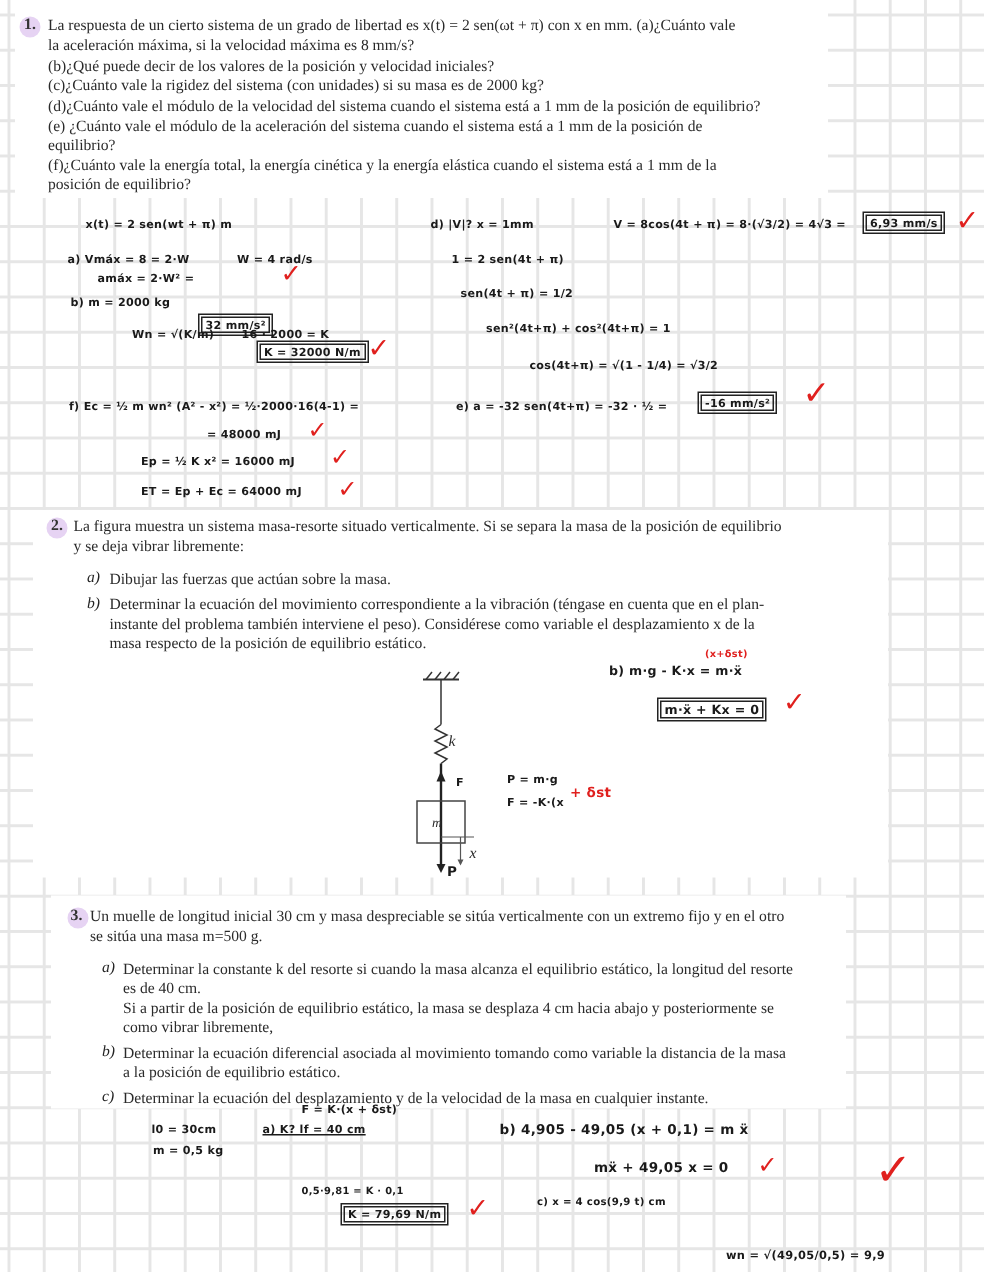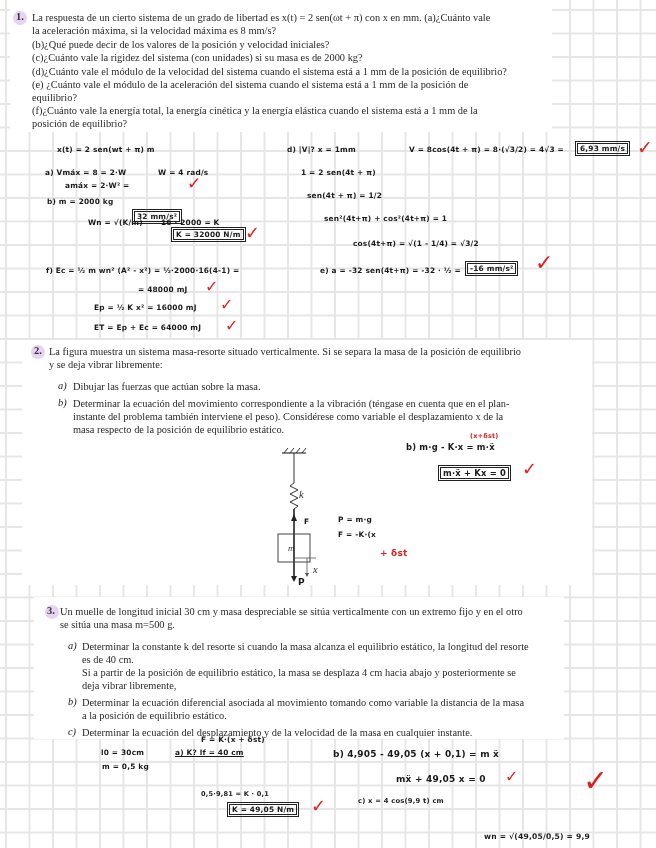--- a/index.html
+++ b/index.html
@@ -69,21 +69,21 @@
   <span class="hw" style="left:353px;top:239px;">cos(4t+π) = √(1 - 1/4) = √3/2</span>
 
   <span class="hw" style="left:46px;top:266px;">f) Ec = ½ m wn² (A² - x²) = ½·2000·16(4-1) =</span>
   <span class="hw" style="left:138px;top:285px;">= 48000 mJ</span>
   <span class="check" style="left:205px;top:277px;font-size:16px;">✓</span>
   <span class="hw" style="left:94px;top:303px;">Ep = ½ K x² = 16000 mJ</span>
   <span class="check" style="left:220px;top:295px;font-size:16px;">✓</span>
   <span class="hw" style="left:94px;top:323px;">ET = Ep + Ec = 64000 mJ</span>
   <span class="check" style="left:225px;top:316px;font-size:16px;">✓</span>
 
-  <span class="hw" style="left:320px;top:266px;">e) a = -32 sen(4t+π) = -32 · ½ =</span>
+  <span class="hw" style="left:304px;top:266px;">e) a = -32 sen(4t+π) = -32 · ½ =</span>
   <span class="hw boxed" style="left:467px;top:263px;">-16 mm/s²</span>
   <span class="check" style="left:535px;top:250px;font-size:22px;">✓</span>
 </div>
 
 <div class="paper" style="left:22px;top:340px;width:570px;height:245px;"></div>
 <div class="num-badge" style="left:31px;top:345px;"></div>
 <span class="num" style="left:34px;top:345px;">2.</span>
 <div class="ptext" style="left:49px;top:345px;width:532px;">La figura muestra un sistema masa-resorte situado verticalmente. Si se separa la masa de la posición de equilibrio</div>
 <div class="ptext" style="left:49px;top:358px;">y se deja vibrar libremente:</div>
 
@@ -118,47 +118,47 @@
   <span class="hw" style="left:298px;top:577px;font-size:9px;">P</span>
 </div>
 
 <div>
   <span class="hw red" style="left:470px;top:432px;font-size:6.5px;">(x+δst)</span>
   <span class="hw" style="left:406px;top:442px;font-size:8.4px;">b) m·g - K·x = m·ẍ</span>
   <span class="hw boxed" style="left:440px;top:467px;font-size:8.4px;">m·ẍ + Kx = 0</span>
   <span class="check" style="left:522px;top:458px;font-size:18px;">✓</span>
   <span class="hw" style="left:338px;top:515px;">P = m·g</span>
   <span class="hw" style="left:338px;top:530px;">F = -K·(x</span>
-  <span class="hw red" style="left:380px;top:548px;font-size:9px;">+ δst</span>
+  <span class="hw red" style="left:380px;top:524px;font-size:9px;">+ δst</span>
 </div>
 
 <div class="paper" style="left:34px;top:597px;width:530px;height:142px;"></div>
 <div class="num-badge" style="left:45px;top:605px;"></div>
 <span class="num" style="left:47px;top:605px;">3.</span>
 <div class="ptext" style="left:60px;top:605px;width:494px;">Un muelle de longitud inicial 30 cm y masa despreciable se sitúa verticalmente con un extremo fijo y en el otro</div>
 <div class="ptext" style="left:60px;top:618px;">se sitúa una masa m=500 g.</div>
 
 <span class="item-label" style="left:68px;top:640px;">a)</span>
 <div class="ptext" style="left:82px;top:640px;width:472px;">Determinar la constante k del resorte si cuando la masa alcanza el equilibrio estático, la longitud del resorte</div>
 <div class="ptext" style="left:82px;top:653px;">es de 40 cm.</div>
 <div class="ptext" style="left:82px;top:666px;width:472px;">Si a partir de la posición de equilibrio estático, la masa se desplaza 4 cm hacia abajo y posteriormente se</div>
-<div class="ptext" style="left:82px;top:679px;">deja vibrar libremente,</div>
+<div class="ptext" style="left:82px;top:679px;">como vibrar libremente,</div>
 <span class="item-label" style="left:68px;top:696px;">b)</span>
 <div class="ptext" style="left:82px;top:696px;width:472px;">Determinar la ecuación diferencial asociada al movimiento tomando como variable la distancia de la masa</div>
 <div class="ptext" style="left:82px;top:709px;">a la posición de equilibrio estático.</div>
 <span class="item-label" style="left:68px;top:726px;">c)</span>
 <div class="ptext" style="left:82px;top:726px;">Determinar la ecuación del desplazamiento y de la velocidad de la masa en cualquier instante.</div>
 
 <div>
   <span class="hw" style="left:101px;top:748px;">l0 = 30cm</span>
   <span class="hw" style="left:102px;top:762px;">m = 0,5 kg</span>
   <span class="hw" style="left:175px;top:748px;text-decoration:underline;">a) K?  lf = 40 cm</span>
   <span class="hw" style="left:201px;top:735px;">F = K·(x + δst)</span>
   <span class="hw" style="left:201px;top:790px;font-size:6.6px;">0,5·9,81 = K · 0,1</span>
-  <span class="hw boxed" style="left:229px;top:804px;">K = 49,05 N/m</span>
+  <span class="hw boxed" style="left:229px;top:804px;">K = 79,69 N/m</span>
   <span class="check" style="left:311px;top:795px;font-size:18px;">✓</span>
   <span class="hw" style="left:333px;top:749px;font-size:9px;">b) 4,905 - 49,05 (x + 0,1) = m ẍ</span>
   <span class="hw" style="left:396px;top:774px;font-size:9px;">mẍ + 49,05 x = 0</span>
   <span class="check" style="left:505px;top:767px;font-size:16px;">✓</span>
   <span class="hw" style="left:358px;top:797px;font-size:6.8px;">c) x = 4 cos(9,9 t) cm</span>
   <span class="hw" style="left:484px;top:832px;font-size:7.6px;text-align:center;">wn = √(49,05/0,5) = 9,9</span>
   <span class="check" style="left:583px;top:763px;font-size:30px;">✓</span>
 </div>
 
 </body></html>

